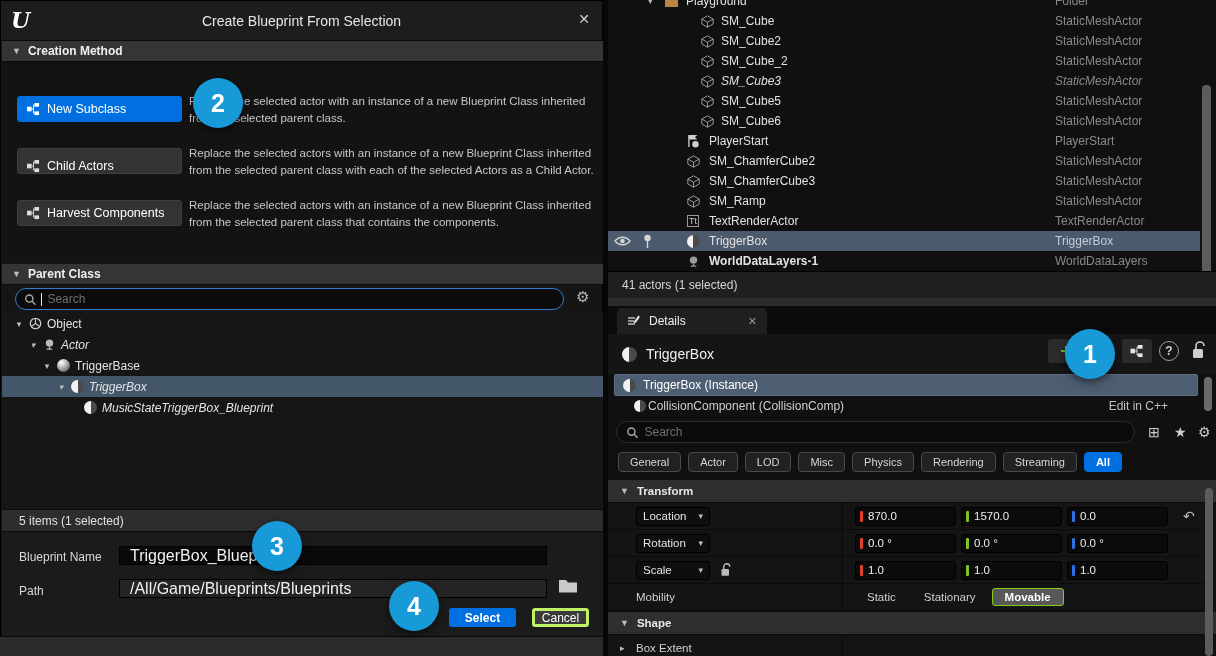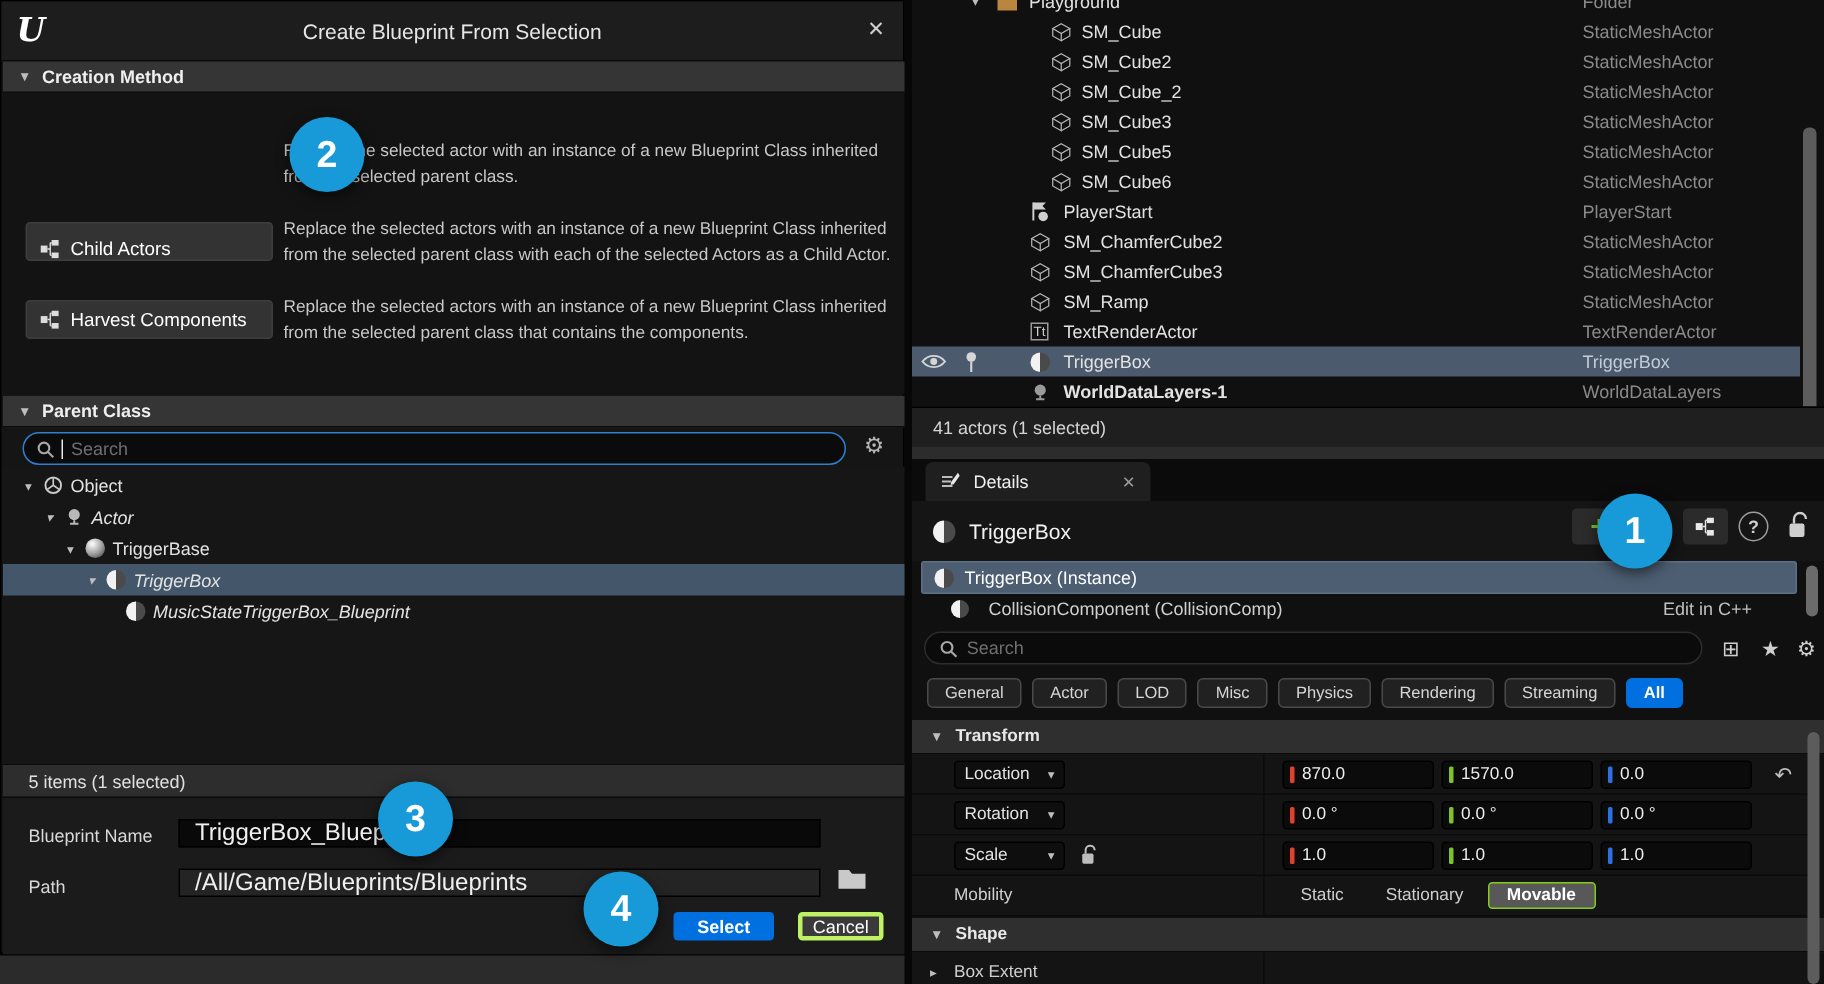--- a/index.html
+++ b/index.html
@@ -84,21 +84,21 @@
   .d-header { left:0; top:334px; width:608px; height:40px; background:#151515; }
   .tool-btn { position:absolute; height:24px; top:5px; background:#2b2b2b; border-radius:3px;
               display:flex; align-items:center; justify-content:center; cursor:pointer; }
   .help-circle { width:20px; height:20px; border:1.5px solid #9d9d9d; border-radius:50%;
                  color:#cfcfcf; font-size:12px; display:flex; align-items:center;
                  justify-content:center; font-weight:bold; }
   .inst-row { left:6px; top:374px; width:584px; height:22px; background:#4d5e72;
               border:1px solid #5f7085; border-radius:2px; display:flex; align-items:center;
               gap:7px; padding-left:8px; font-size:12px; color:#fff; cursor:pointer; }
   .comp-row { left:6px; top:397px; width:584px; height:17px; overflow:hidden; display:flex;
-              align-items:center; gap:13px; padding-left:20px; font-size:12px; color:#cfcfcf;
+              align-items:center; gap:2px; padding-left:20px; font-size:12px; color:#cfcfcf;
               cursor:pointer; }
   .edit-cpp { position:absolute; right:30px; color:#c0c0c0; }
   .d-search { left:8px; top:421px; width:519px; height:22px; border-radius:11px;
               background:#0b0b0b; border:1px solid #2c2c2c; display:flex; align-items:center;
               gap:6px; padding:0 9px; }
   .d-search-icons { position:absolute; top:424px; color:#cfcfcf; font-size:14px; cursor:pointer; }
   .pills { left:10px; top:452px; width:590px; display:flex; gap:7px; }
   .pill { padding:3px 11px; border:1px solid #4a4a4a; background:#212121; border-radius:4px;
           font-size:11px; color:#d6d6d6; cursor:pointer; white-space:nowrap; }
   .pill.sel { background:#0070e0; border-color:#0070e0; color:#fff; font-weight:bold; }
@@ -141,20 +141,29 @@
     <div class="abs dlg-title">Create Blueprint From Selection</div>
     <div class="abs dlg-close">✕</div>
   </div>
 
   <div class="abs sec-head cm-head">
     <span class="tri">▼</span>
     <span>Creation Method</span>
   </div>
   <div class="abs cm-body"></div>
 
+  <div class="abs opt-btn sel" style="top:95px;">
+    <svg class="icon13" width="12" height="12" viewBox="0 0 14 14">
+        <rect x="0" y="4" width="5" height="5" fill="#fff"></rect>
+        <rect x="8" y="0" width="5" height="4" fill="#fff"></rect>
+        <rect x="8" y="9" width="5" height="4" fill="#fff"></rect>
+        <path d="M5 6.5 H7 M7 2 V11 M7 2 H8 M7 11 H8" stroke="#fff" fill="none"></path>
+      </svg>
+    <span>New Subclass</span>
+  </div>
   <div class="abs opt-desc" style="top:92px;">Replace the selected actor with an instance of a new Blueprint Class inherited from the selected parent class.</div>
 
   <div class="abs opt-btn" style="top:147px;align-items:flex-end;">
     <svg class="icon13" width="12" height="12" viewBox="0 0 14 14">
         <rect x="0" y="4" width="5" height="5" fill="#ddd"></rect>
         <rect x="8" y="0" width="5" height="4" fill="#ddd"></rect>
         <rect x="8" y="9" width="5" height="4" fill="#ddd"></rect>
         <path d="M5 6.5 H7 M7 2 V11 M7 2 H8 M7 11 H8" stroke="#ddd" fill="none"></path>
       </svg>
     <span>Child Actors</span>
@@ -287,21 +296,21 @@
       <svg class="o-name icon13" style="left:93px;" viewBox="0 0 16 16">
           <g fill="none" stroke="#b8b8b8" stroke-width="1">
             <path d="M8 1 L15 5 L8 9 L1 5 Z"></path>
             <path d="M1 5 V11 L8 15 V9"></path>
             <path d="M15 5 V11 L8 15"></path>
           </g>
         </svg>
       <span class="o-name" style="left:113px;">SM_Cube_2</span>
       <span class="o-type">StaticMeshActor</span>
     </div>
-    <div class="o-row" style="top:71px;">
+    <div class="o-row" style="top:71px;font-style:italic;">
       <svg class="o-name icon13" style="left:93px;" viewBox="0 0 16 16">
           <g fill="none" stroke="#b8b8b8" stroke-width="1">
             <path d="M8 1 L15 5 L8 9 L1 5 Z"></path>
             <path d="M1 5 V11 L8 15 V9"></path>
             <path d="M15 5 V11 L8 15"></path>
           </g>
         </svg>
       <span class="o-name" style="left:113px;">SM_Cube3</span>
       <span class="o-type">StaticMeshActor</span>
     </div>

